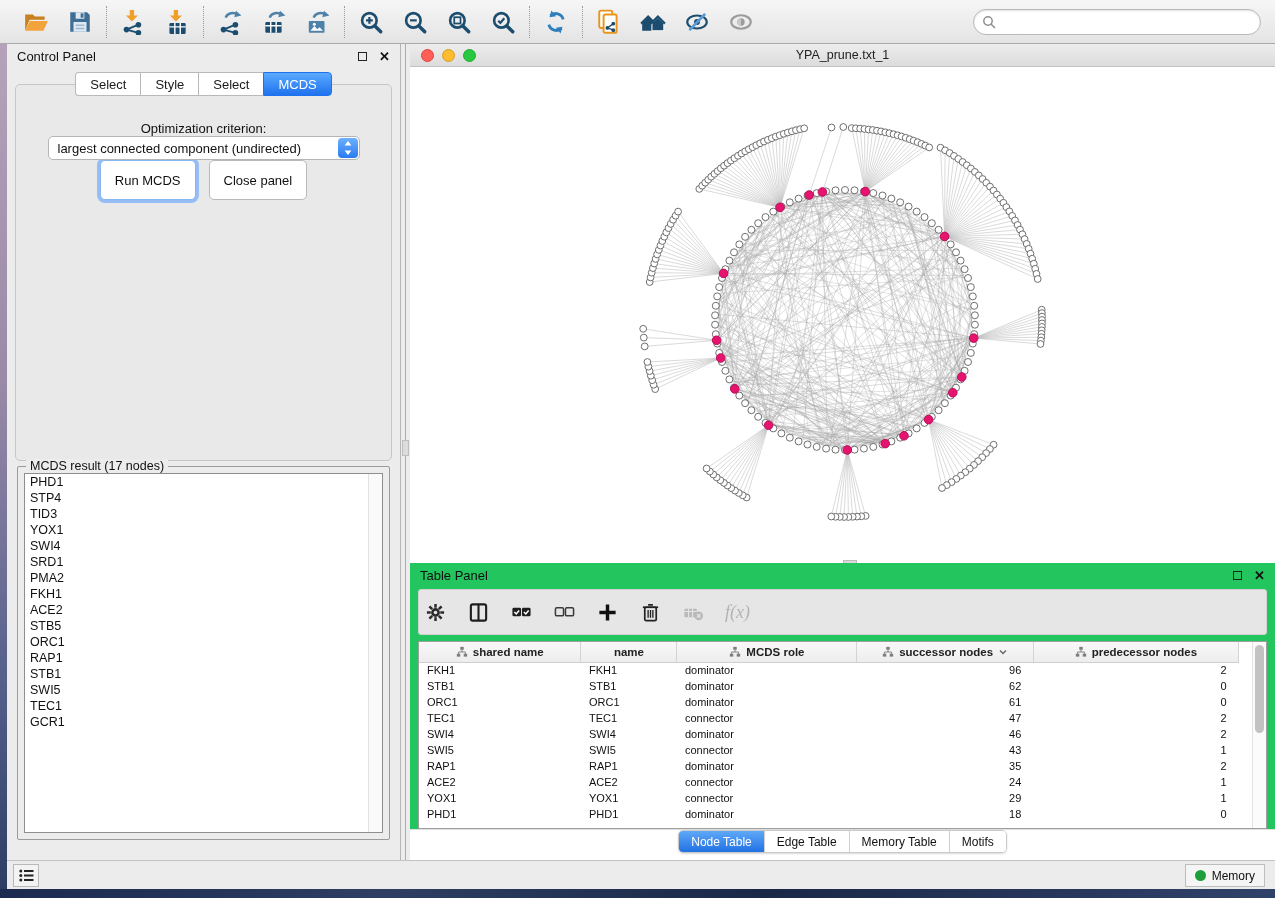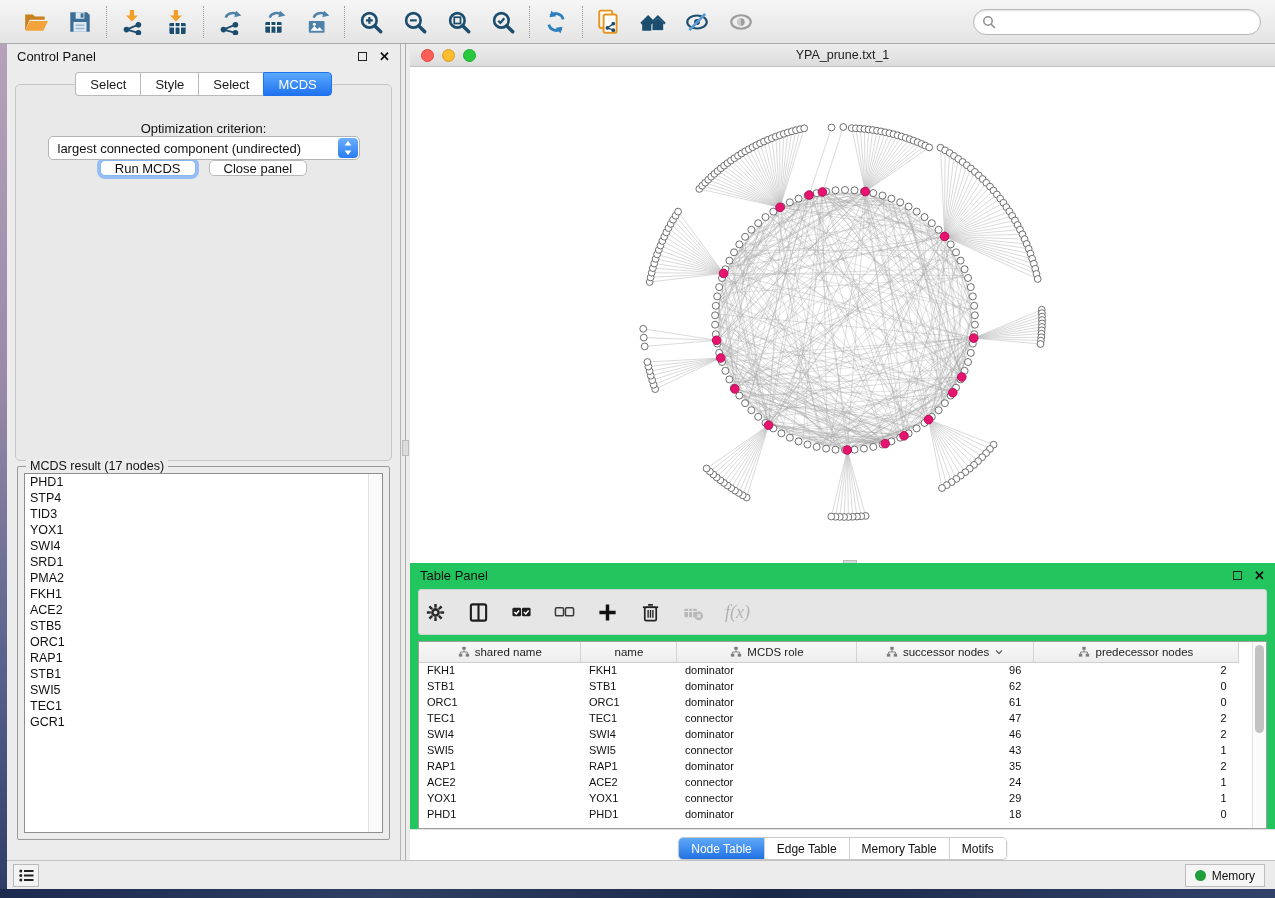--- a/index.html
+++ b/index.html
@@ -48,21 +48,21 @@
   .cp-inner { position:absolute; left:8px; right:8px; top:40px; height:377px;
     background:#e9e9e9; border:1px solid #c6c6c6; border-radius:5px; }
   .cp-content { position:absolute; top:36px; left:0; right:0; display:flex; flex-direction:column; align-items:center; }
   .crit-label { font-size:13px; color:#111; }
   .select-box { width:312px; height:24px; background:#fff; border:1px solid #b5b5b5; border-radius:5px;
     display:flex; align-items:center; font-size:13px; color:#111; padding-left:9px; position:relative; cursor:pointer; }
   .select-stepper { position:absolute; right:1px; top:1px; bottom:1px; width:20px; border-radius:4px;
     background:linear-gradient(#6cb0ff,#2a7bf2); display:flex; flex-direction:column; align-items:center; justify-content:center; }
   .select-stepper svg { width:10px; height:16px; }
   .btn-row { display:flex; gap:13px; }
-  .mac-btn { height:16px; padding:0 14px; background:#fff; border:1px solid #b9b9b9; border-radius:5px;
+  .mac-btn { height:40px; padding:0 14px; background:#fff; border:1px solid #b9b9b9; border-radius:5px;
     font-size:13px; color:#111; display:flex; align-items:center; cursor:pointer; }
   .mac-btn.focus-ring { border-color:#85b7f3; box-shadow:0 0 0 3px rgba(82,154,255,.55); }
 
   .group-box { position:absolute; left:10px; right:10px; top:422px; bottom:20px;
     border:1px solid #9a9a9a; border-radius:2px; }
   .group-legend { position:absolute; top:-8px; left:8px; background:#ececec; padding:0 4px;
     font-size:12.5px; color:#111; }
   .mcds-list { position:absolute; inset:6px; background:#fff; border:1px solid #8e8e8e; overflow:hidden; }
   .mcds-scroll { position:absolute; top:0; bottom:0; right:0; width:14px; background:#fafafa; border-left:1px solid #e2e2e2; }
   .mcds-item { font-size:12.5px; color:#111; line-height:16px; padding-left:5px; cursor:default; }
@@ -92,29 +92,29 @@
     border:1px solid #d2d2d2; border-radius:3px; display:flex; align-items:center; gap:21px; padding-left:5px; }
   .tp-icon { width:22px; height:22px; display:flex; align-items:center; justify-content:center; cursor:pointer; }
   .tp-icon svg { width:21px; height:21px; }
   .tp-icon.disabled { opacity:.9; cursor:default; }
   .fx-label { font-family:"Liberation Serif", serif; font-style:italic; font-size:18px; color:#b3b3b3; cursor:default; }
 
   .table-wrap { position:absolute; left:8px; right:8px; top:78px; bottom:31px; background:#fff;
     border:1px solid #9f9f9f; overflow:hidden; }
   .tbl { border-collapse:collapse; table-layout:fixed; width:820px; }
   .tbl th { height:20px; background:linear-gradient(#f8f8f8,#ededed); border-right:1px solid #d4d4d4;
-    border-bottom:1px solid #cfcfcf; font-size:11.5px; font-weight:normal; color:#222; position:relative;margin-top:40px; }
+    border-bottom:1px solid #cfcfcf; font-size:11.5px; font-weight:bold; color:#222; position:relative;margin-top:40px; }
   .tbl th .th-inner { display:flex; align-items:center; justify-content:center; gap:5px; }
   .tbl td { height:16px; font-size:11px; color:#111; padding:0 8px; white-space:nowrap; overflow:hidden; }
   .tbl td.num { text-align:right; padding-right:12px; }
   .tbl-scroll { position:absolute; top:0; bottom:0; right:0; width:14px; background:#fbfbfb; border-left:1px solid #e3e3e3; }
   .tbl-thumb { position:absolute; top:3px; left:2px; width:9px; height:88px; background:#c2c2c2; border-radius:5px; }
 
   .tp-tabs { position:absolute; left:0; right:0; bottom:0; height:31px; background:#fff;
-    border-top:1px solid #e0e0e0; display:flex; align-items:flex-end; justify-content:center; }
+    border-top:1px solid #e0e0e0; display:flex; align-items:flex-start; justify-content:center; }
   .tp-tabgroup { display:flex; border:1px solid #c9c9c9; border-radius:5px; overflow:hidden;
     box-shadow:0 1px 2px rgba(0,0,0,.15); }
   .tp-tab { height:21px; padding:0 12px; background:#fff; font-size:12px; color:#111;
     display:flex; align-items:center; border-right:1px solid #cfcfcf; cursor:pointer; }
   .tp-tab:last-child { border-right:none; }
   .tp-tab.active { background:linear-gradient(#5fa9f8,#2171e4); color:#fff; }
 
   
   .status-bar { position:absolute; left:7px; right:0; bottom:9px; height:29px; background:#ececec;
     border-top:1px solid #c2c2c2; }

